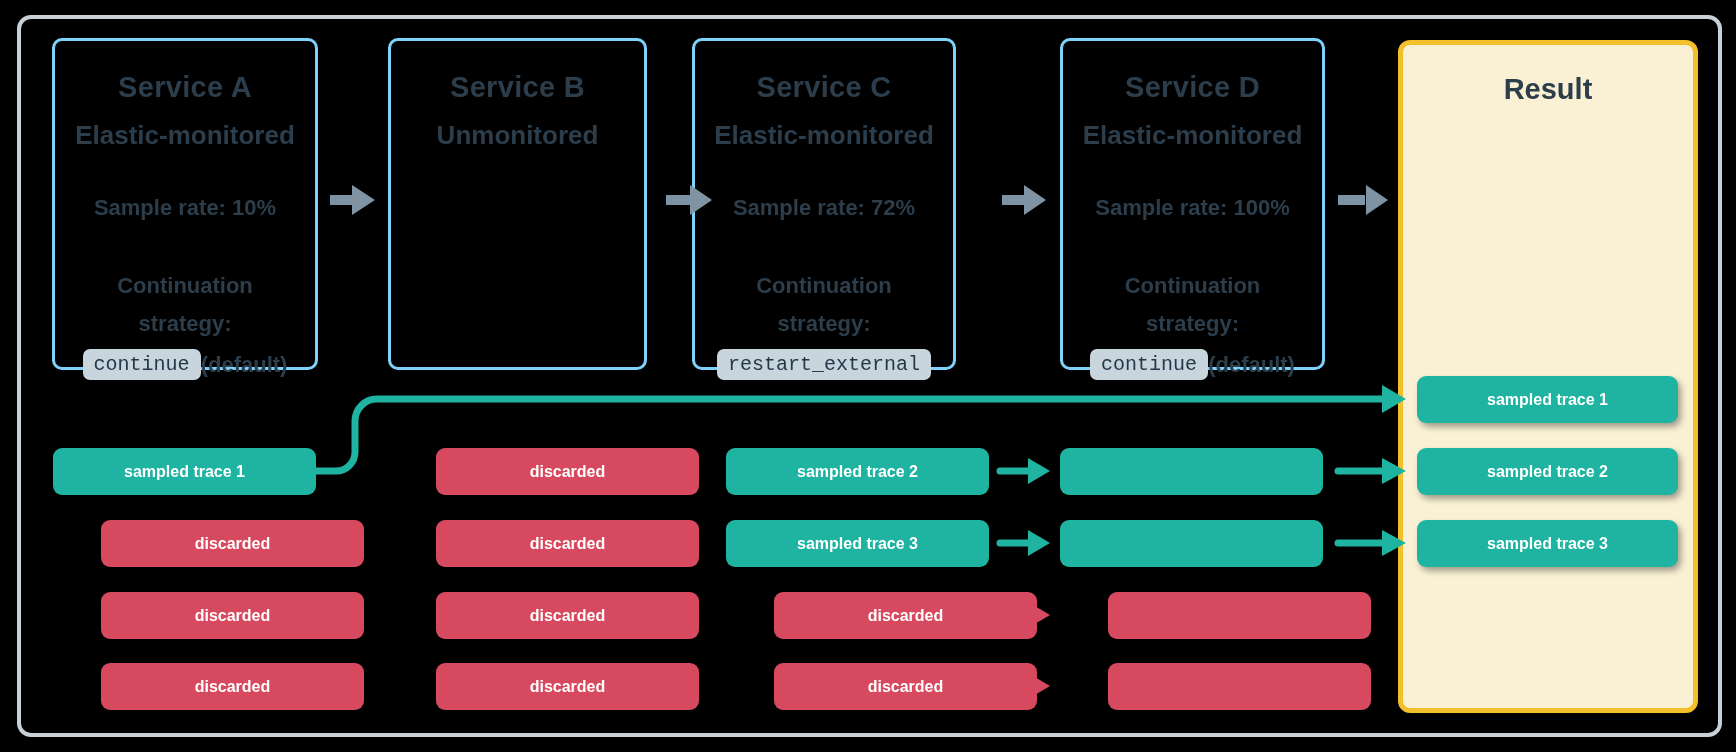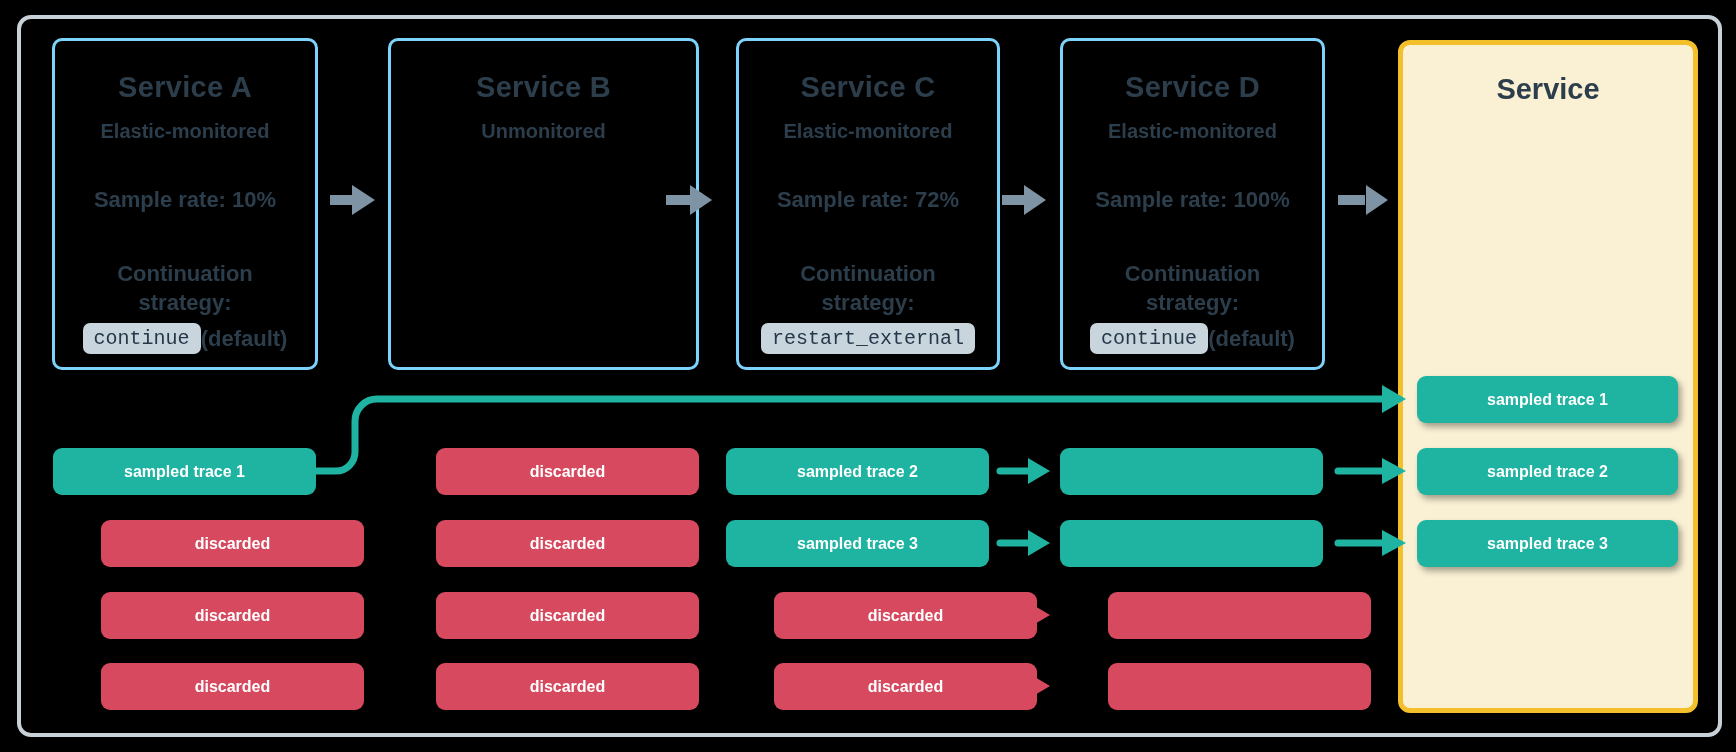--- a/index.html
+++ b/index.html
@@ -12,29 +12,29 @@
     position: absolute; left: 17px; top: 15px; width: 1705px; height: 722px;
     border: 4px solid #c8d1d8; border-radius: 14px;
   }
   
   .svc {
     position: absolute; top: 38px; height: 332px;
     border: 3px solid #7dd3fc; border-radius: 10px;
     color: #2c3e4c; text-align: center;
   }
   .svc-a { left: 52px;  width: 266px; }
-  .svc-b { left: 388px; width: 311px; }
-  .svc-c { left: 736px; width: 264px; text-align: center; }
+  .svc-b { left: 388px; width: 259px; }
+  .svc-c { left: 692px; width: 264px; text-align: center; }
   .svc-d { left: 1060px; width: 265px; }
   .svc .title { margin-top: 30px; font-size: 29px; font-weight: bold; letter-spacing: .3px; }
-  .svc .sub { margin-top: 16px; font-size: 20px; font-weight: 600; }
+  .svc .sub { margin-top: 16px; font-size: 26px; font-weight: 600; }
   .svc .sample { margin-top: 44px; font-size: 22px; font-weight: 600; }
   .svc .strategy {
     margin: 46px auto 0; font-size: 22px; font-weight: 600;
-    line-height: 29px; max-width: 160px;
+    line-height: 38px; max-width: 160px;
   }
   .chiprow {
     margin-top: 6px; display: flex; justify-content: center; align-items: center;
     font-size: 22px; font-weight: 600;
   }
   .chip {
     background: #c9d5dd; color: #24384a; font-family: "Liberation Mono", monospace;
     font-size: 20px; font-weight: normal; padding: 4px 11px; border-radius: 7px;
     white-space: nowrap;
   }
@@ -108,21 +108,21 @@
     <div class="sub">Elastic-monitored</div>
     <div class="sample">Sample rate: 100%</div>
     <div class="strategy">Continuation strategy:</div>
     <div class="chiprow">
       <span class="chip">continue</span>
       <span>(default)</span>
     </div>
   </div>
 
   <div class="result">
-    <div class="title">Service</div>
+    <div class="title">Result</div>
   </div>
 
   <div class="pill teal col-a row-0">sampled trace 1</div>
   <div class="pill red  col-a row-1">discarded</div>
   <div class="pill red  col-a row-2">discarded</div>
   <div class="pill red  col-a row-3">discarded</div>
 
   <div class="pill red col-b row-0">discarded</div>
   <div class="pill red col-b row-1">discarded</div>
   <div class="pill red col-b row-2">discarded</div>

